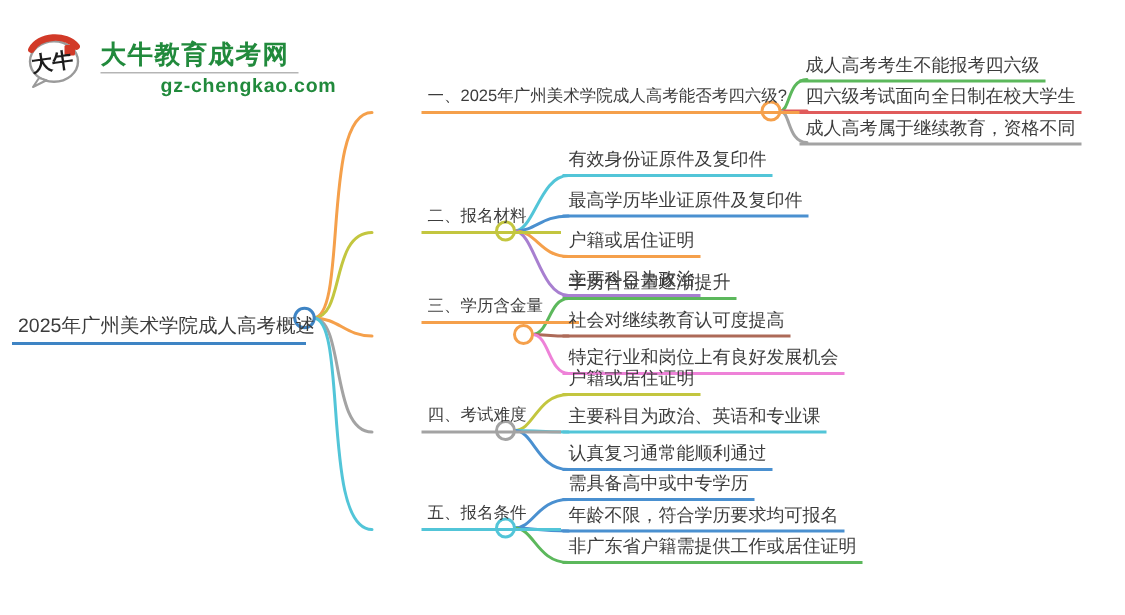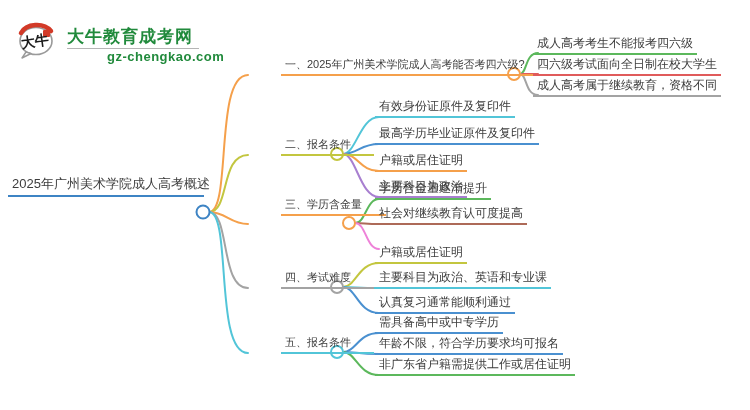--- a/index.html
+++ b/index.html
@@ -75,39 +75,40 @@
       <rect x="29" y="13" width="7" height="7" rx="1" style="fill: rgb(210, 58, 40);"></rect>
       <text x="21" y="29" text-anchor="middle" font-size="14" font-weight="bold" fill="#1c1c1c" transform="rotate(-8 21 25)" font-family="'DejaVu Sans',sans-serif">大牛</text>
     </svg>
     <div class="logo-text">
       <span class="logo-title" style="color: rgb(33, 138, 60); margin-top: 15px;">大牛教育成考网</span>
       <span class="logo-divider"></span>
       <span class="logo-domain" style="color: rgb(33, 138, 60); margin-left: 40px;">gz-chengkao.com</span>
     </div>
   </div>
 
-  <div class="node root-node fixedw" style="left: 8px; top: 175px; width: 188px; border-bottom-color: rgb(62, 132, 196);">2025年广州美术学院成人高考概述</div>
+  <div class="node root-node fixedw" style="left: 8px; top: 208px; width: 188px; border-bottom-color: rgb(62, 132, 196);">2025年广州美术学院成人高考概述</div>
 
   <div class="node branch-node fixedw" style="left: 246px; top: 55px; width: 262px; border-bottom-color: rgb(245, 160, 75);">一、2025年广州美术学院成人高考能否考四六级?</div>
-  <div class="node branch-node fixedw" style="left: 246px; top: 135px; width: 85px; border-bottom-color: rgb(195, 198, 63);">二、报名条件</div>
+  <div class="node branch-node fixedw" style="left: 246px; top: 135px; width: 85px; border-bottom-color: rgb(195, 198, 63);">二、报名材料</div>
   <div class="node branch-node fixedw" style="left: 246px; top: 195px; width: 97px; border-bottom-color: rgb(245, 160, 75);">三、学历含金量</div>
   <div class="node branch-node fixedw" style="left: 246px; top: 268px; width: 85px; border-bottom-color: rgb(163, 163, 163);">四、考试难度</div>
   <div class="node branch-node fixedw" style="left: 246px; top: 333px; width: 85px; border-bottom-color: rgb(82, 197, 216);">五、报名条件</div>
 
   <div class="node sub-node" style="left: 533px; top: 34px; border-bottom-color: rgb(92, 184, 92);">成人高考考生不能报考四六级</div>
   <div class="node sub-node" style="left: 533px; top: 55px; border-bottom-color: rgb(224, 91, 91);">四六级考试面向全日制在校大学生</div>
   <div class="node sub-node" style="left: 533px; top: 76px; border-bottom-color: rgb(163, 163, 163);">成人高考属于继续教育，资格不同</div>
 
   <div class="node sub-node" style="left: 375px; top: 97px; border-bottom-color: rgb(82, 197, 216);">有效身份证原件及复印件</div>
   <div class="node sub-node" style="left: 375px; top: 124px; border-bottom-color: rgb(74, 144, 208);">最高学历毕业证原件及复印件</div>
   <div class="node sub-node" style="left: 375px; top: 151px; border-bottom-color: rgb(245, 160, 75);">户籍或居住证明</div>
   <div class="node sub-node" style="left: 375px; top: 177px; border-bottom-color: rgb(168, 127, 208);">主要科目为政治</div>
 
   <div class="node sub-node" style="left: 375px; top: 179px; border-bottom-color: rgb(92, 184, 92);">学历含金量逐渐提升</div>
   <div class="node sub-node" style="left: 375px; top: 204px; border-bottom-color: rgb(173, 106, 88);">社会对继续教育认可度提高</div>
+  <div class="node sub-node" style="left: 375px; top: 229px; border-bottom-color: rgb(238, 130, 216);">特定行业和岗位上有良好发展机会</div>
 
   <div class="node sub-node" style="left: 375px; top: 243px; border-bottom-color: rgb(195, 198, 63);">户籍或居住证明</div>
   <div class="node sub-node" style="left: 375px; top: 268px; border-bottom-color: rgb(82, 197, 216);">主要科目为政治、英语和专业课</div>
   <div class="node sub-node" style="left: 375px; top: 293px; border-bottom-color: rgb(74, 144, 208);">认真复习通常能顺利通过</div>
 
   <div class="node sub-node" style="left: 375px; top: 313px; border-bottom-color: rgb(74, 144, 208);">需具备高中或中专学历</div>
   <div class="node sub-node" style="left: 375px; top: 334px; border-bottom-color: rgb(74, 144, 208);">年龄不限，符合学历要求均可报名</div>
   <div class="node sub-node" style="left: 375px; top: 355px; border-bottom-color: rgb(92, 184, 92);">非广东省户籍需提供工作或居住证明</div>
 
 </div>

